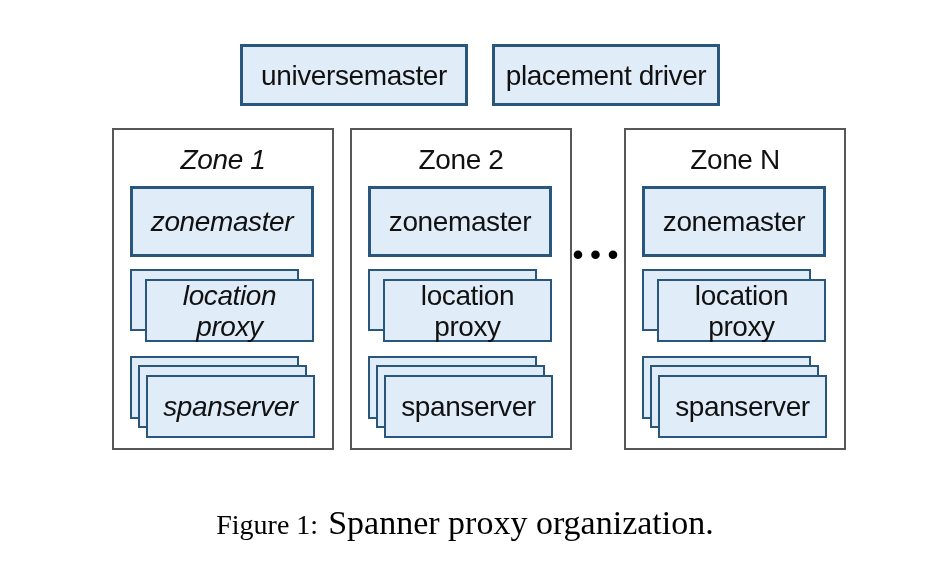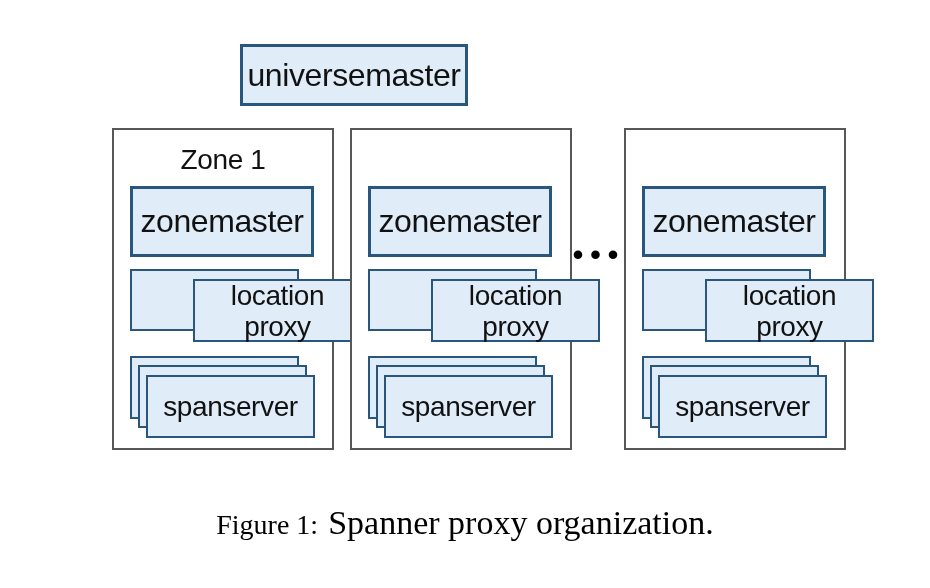--- a/index.html
+++ b/index.html
@@ -21,39 +21,39 @@
     overflow: hidden;
   }
   
   .node {
     position: absolute;
     background: var(--node-fill);
     border: 3px solid var(--node-border);
     display: flex;
     align-items: center;
     justify-content: center;
-    font-size: 32px;
+    font-size: 28px;
     letter-spacing: -0.4px;
     text-align: left;
     line-height: 31px;
   }
   .top-node { top: 44px; width: 228px; height: 62px; }
   .top-node.universemaster { left: 240px; }
   .top-node.placement { left: 492px; }
 
   
   .zone {
     position: absolute;
     top: 128px;
     width: 222px;
     height: 322px;
     background: #ffffff;
     border: 2px solid var(--zone-border);
   }
-  .zone-1 { left: 112px; }
+  .zone-1 { left: 112px; font-style: italic; }
   .zone-2 { left: 350px; }
   .zone-n { left: 624px; }
   .zone-title {
     position: absolute;
     top: 14px;
     left: 0;
     width: 100%;
     text-align: center;
     font-size: 28px;
     letter-spacing: -0.4px;
@@ -75,21 +75,21 @@
   .layer.front {
     display: flex;
     align-items: center;
     justify-content: center;
     font-size: 28px;
     letter-spacing: -0.4px;
     text-align: center;
     line-height: 31px;
   }
   .lp-stack .l0 { left: 0; top: 0; height: 62px; }
-  .lp-stack .l1 { left: 15px; top: 10px; margin-left: 48px; }
+  .lp-stack .l1 { left: 15px; top: 10px; }
   .ss-stack .l0 { left: 0; top: 0; }
   .ss-stack .l1 { left: 8px; top: 9px; }
   .ss-stack .l2 { left: 16px; top: 19px; }
 
   
   .ellipsis {
     position: absolute;
     left: 568px;
     top: 238px;
     width: 62px;
@@ -116,20 +116,23 @@
   .cap-text { font-size: 34px; }
 </style>
 </head>
 <body>
 
 <div class="canvas">
 
   <div class="node top-node universemaster">
     <span>universemaster</span>
   </div>
+  <div class="node top-node placement">
+    <span>placement driver</span>
+  </div>
 
   <div class="zone zone-1">
     <div class="zone-title">Zone 1</div>
     <div class="node zonemaster-node">
       <span>zonemaster</span>
     </div>
     <div class="stack lp-stack">
       <div class="layer l0"></div>
       <div class="layer l1 front">
         <span>location proxy</span>
@@ -138,20 +141,21 @@
     <div class="stack ss-stack">
       <div class="layer l0"></div>
       <div class="layer l1"></div>
       <div class="layer l2 front">
         <span>spanserver</span>
       </div>
     </div>
   </div>
 
   <div class="zone zone-2">
+    <div class="zone-title">Zone 2</div>
     <div class="node zonemaster-node">
       <span>zonemaster</span>
     </div>
     <div class="stack lp-stack">
       <div class="layer l0"></div>
       <div class="layer l1 front">
         <span>location proxy</span>
       </div>
     </div>
     <div class="stack ss-stack">
@@ -159,20 +163,21 @@
       <div class="layer l1"></div>
       <div class="layer l2 front">
         <span>spanserver</span>
       </div>
     </div>
   </div>
 
   <div class="ellipsis">•••</div>
 
   <div class="zone zone-n">
+    <div class="zone-title">Zone N</div>
     <div class="node zonemaster-node">
       <span>zonemaster</span>
     </div>
     <div class="stack lp-stack">
       <div class="layer l0"></div>
       <div class="layer l1 front">
         <span>location proxy</span>
       </div>
     </div>
     <div class="stack ss-stack">

